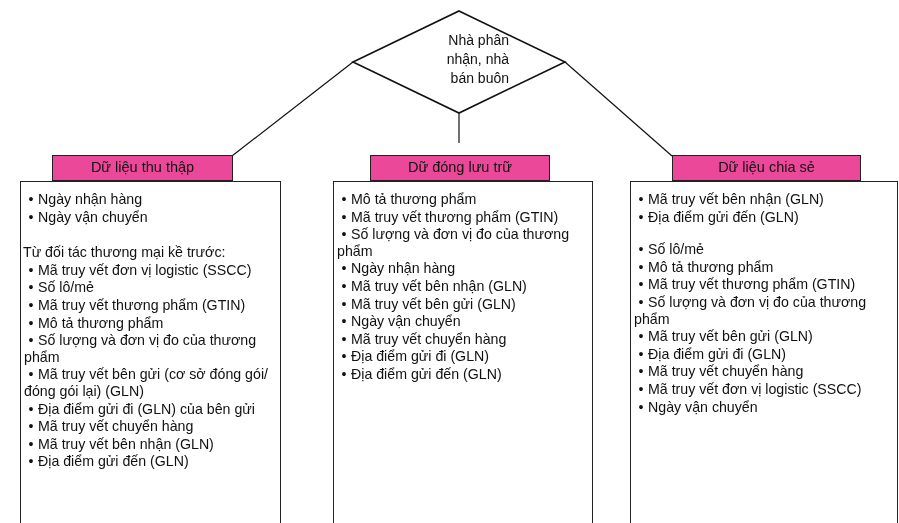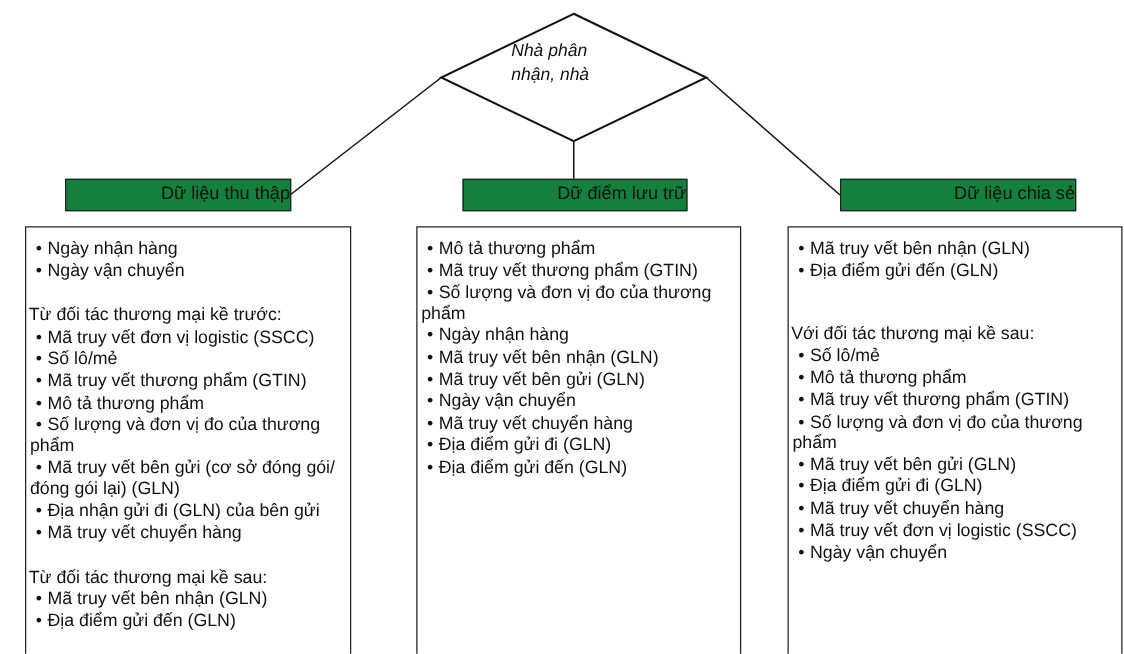--- a/index.html
+++ b/index.html
@@ -1,23 +1,23 @@
 <!DOCTYPE html>
 <html><head>
 <meta charset="utf-8">
 <style>
   html, body { margin:0; padding:0; background:#ffffff; }
   body { width:899px; height:523px; position:relative; overflow:hidden;
          font-family:"Liberation Sans", sans-serif; color:#111; }
   svg.lines { position:absolute; left:0; top:0; width:899px; height:523px; }
   .diamond-text { position:absolute; left:409px; top:31px; width:100px;
-                  text-align:left; font-size:14px; line-height:19px;font-style:italic; }
+                  text-align:right; font-size:14px; line-height:19px; }
   .label-box { position:absolute; box-sizing:border-box; border:1.5px solid #222;
-               height:26px; font-size:14.5px; line-height:23px; text-align:right;
-               background:#15803d; }
+               height:26px; font-size:14.5px; line-height:23px; text-align:center;
+               background:#ec4899;margin-top:12px; }
   #lb-collected { left:52px; top:143px; width:181px; }
   #lb-stored    { left:370px; top:143px; width:180px; }
   #lb-shared    { left:672px; top:143px; width:189px; }
   .content-box { position:absolute; box-sizing:border-box; border:1.5px solid #222;
                  top:181px; height:345px; padding:8px 4px 0 2px;
                  font-size:14.2px; line-height:16.6px; background:#fff; }
   #cb-collected { left:20px; width:261px; }
   #cb-stored    { left:333px; width:260px; }
   #cb-shared    { left:630px; width:268px; }
   .item { margin:1px; }
@@ -31,59 +31,58 @@
 <svg class="lines" xmlns="http://www.w3.org/2000/svg">
   <polygon points="459,11 565,62 459,113 353,62" fill="#fff" stroke="#111" stroke-width="1.6"></polygon>
   <line x1="353" y1="62" x2="232" y2="156" stroke="#111" stroke-width="1.2"></line>
   <line x1="459" y1="113" x2="459" y2="143" stroke="#111" stroke-width="1.2"></line>
   <line x1="565" y1="62" x2="672" y2="156" stroke="#111" stroke-width="1.2"></line>
 </svg>
 
 <div class="diamond-text">
   <div>Nhà phân</div>
   <div>nhận, nhà</div>
+  <div>bán buôn</div>
 </div>
 
 <div class="label-box" id="lb-collected">Dữ liệu thu thập</div>
-<div class="label-box" id="lb-stored">Dữ điểm lưu trữ</div>
+<div class="label-box" id="lb-stored">Dữ đóng lưu trữ</div>
 <div class="label-box" id="lb-shared">Dữ liệu chia sẻ</div>
 
 <div class="content-box" id="cb-collected">
     <div class="item"><span class="bullet">•</span><span>Ngày nhận hàng</span></div>
     <div class="item"><span class="bullet">•</span><span>Ngày vận chuyển</span></div>
     <div class="heading">Từ đối tác thương mại kề trước:</div>
     <div class="item"><span class="bullet">•</span><span>Mã truy vết đơn vị logistic (SSCC)</span></div>
     <div class="item"><span class="bullet">•</span><span>Số lô/mẻ</span></div>
     <div class="item"><span class="bullet">•</span><span>Mã truy vết thương phẩm (GTIN)</span></div>
     <div class="item"><span class="bullet">•</span><span>Mô tả thương phẩm</span></div>
     <div class="item"><span class="bullet">•</span><span>Số lượng và đơn vị đo của thương phẩm</span></div>
     <div class="item"><span class="bullet">•</span><span>Mã truy vết bên gửi (cơ sở đóng gói/đóng gói lại) (GLN)</span></div>
-    <div class="item"><span class="bullet">•</span><span>Địa nhận gửi đi (GLN) của bên gửi</span></div>
+    <div class="item"><span class="bullet">•</span><span>Địa điểm gửi đi (GLN) của bên gửi</span></div>
     <div class="item"><span class="bullet">•</span><span>Mã truy vết chuyển hàng</span></div>
-    <div class="heading">Từ đối tác thương mại kề sau:</div>
     <div class="item"><span class="bullet">•</span><span>Mã truy vết bên nhận (GLN)</span></div>
     <div class="item"><span class="bullet">•</span><span>Địa điểm gửi đến (GLN)</span></div>
   </div>
 <div class="content-box" id="cb-stored">
     <div class="item"><span class="bullet">•</span><span>Mô tả thương phẩm</span></div>
     <div class="item"><span class="bullet">•</span><span>Mã truy vết thương phẩm (GTIN)</span></div>
     <div class="item"><span class="bullet">•</span><span>Số lượng và đơn vị đo của thương phẩm</span></div>
     <div class="item"><span class="bullet">•</span><span>Ngày nhận hàng</span></div>
     <div class="item"><span class="bullet">•</span><span>Mã truy vết bên nhận (GLN)</span></div>
     <div class="item"><span class="bullet">•</span><span>Mã truy vết bên gửi (GLN)</span></div>
     <div class="item"><span class="bullet">•</span><span>Ngày vận chuyển</span></div>
     <div class="item"><span class="bullet">•</span><span>Mã truy vết chuyển hàng</span></div>
     <div class="item"><span class="bullet">•</span><span>Địa điểm gửi đi (GLN)</span></div>
     <div class="item"><span class="bullet">•</span><span>Địa điểm gửi đến (GLN)</span></div>
   </div>
 <div class="content-box" id="cb-shared">
     <div class="item"><span class="bullet">•</span><span>Mã truy vết bên nhận (GLN)</span></div>
     <div class="item"><span class="bullet">•</span><span>Địa điểm gửi đến (GLN)</span></div>
     <div class="gap"></div>
-    <div class="heading">Với đối tác thương mại kề sau:</div>
     <div class="item"><span class="bullet">•</span><span>Số lô/mẻ</span></div>
     <div class="item"><span class="bullet">•</span><span>Mô tả thương phẩm</span></div>
     <div class="item"><span class="bullet">•</span><span>Mã truy vết thương phẩm (GTIN)</span></div>
     <div class="item"><span class="bullet">•</span><span>Số lượng và đơn vị đo của thương phẩm</span></div>
     <div class="item"><span class="bullet">•</span><span>Mã truy vết bên gửi (GLN)</span></div>
     <div class="item"><span class="bullet">•</span><span>Địa điểm gửi đi (GLN)</span></div>
     <div class="item"><span class="bullet">•</span><span>Mã truy vết chuyển hàng</span></div>
     <div class="item"><span class="bullet">•</span><span>Mã truy vết đơn vị logistic (SSCC)</span></div>
     <div class="item"><span class="bullet">•</span><span>Ngày vận chuyển</span></div>
   </div>

